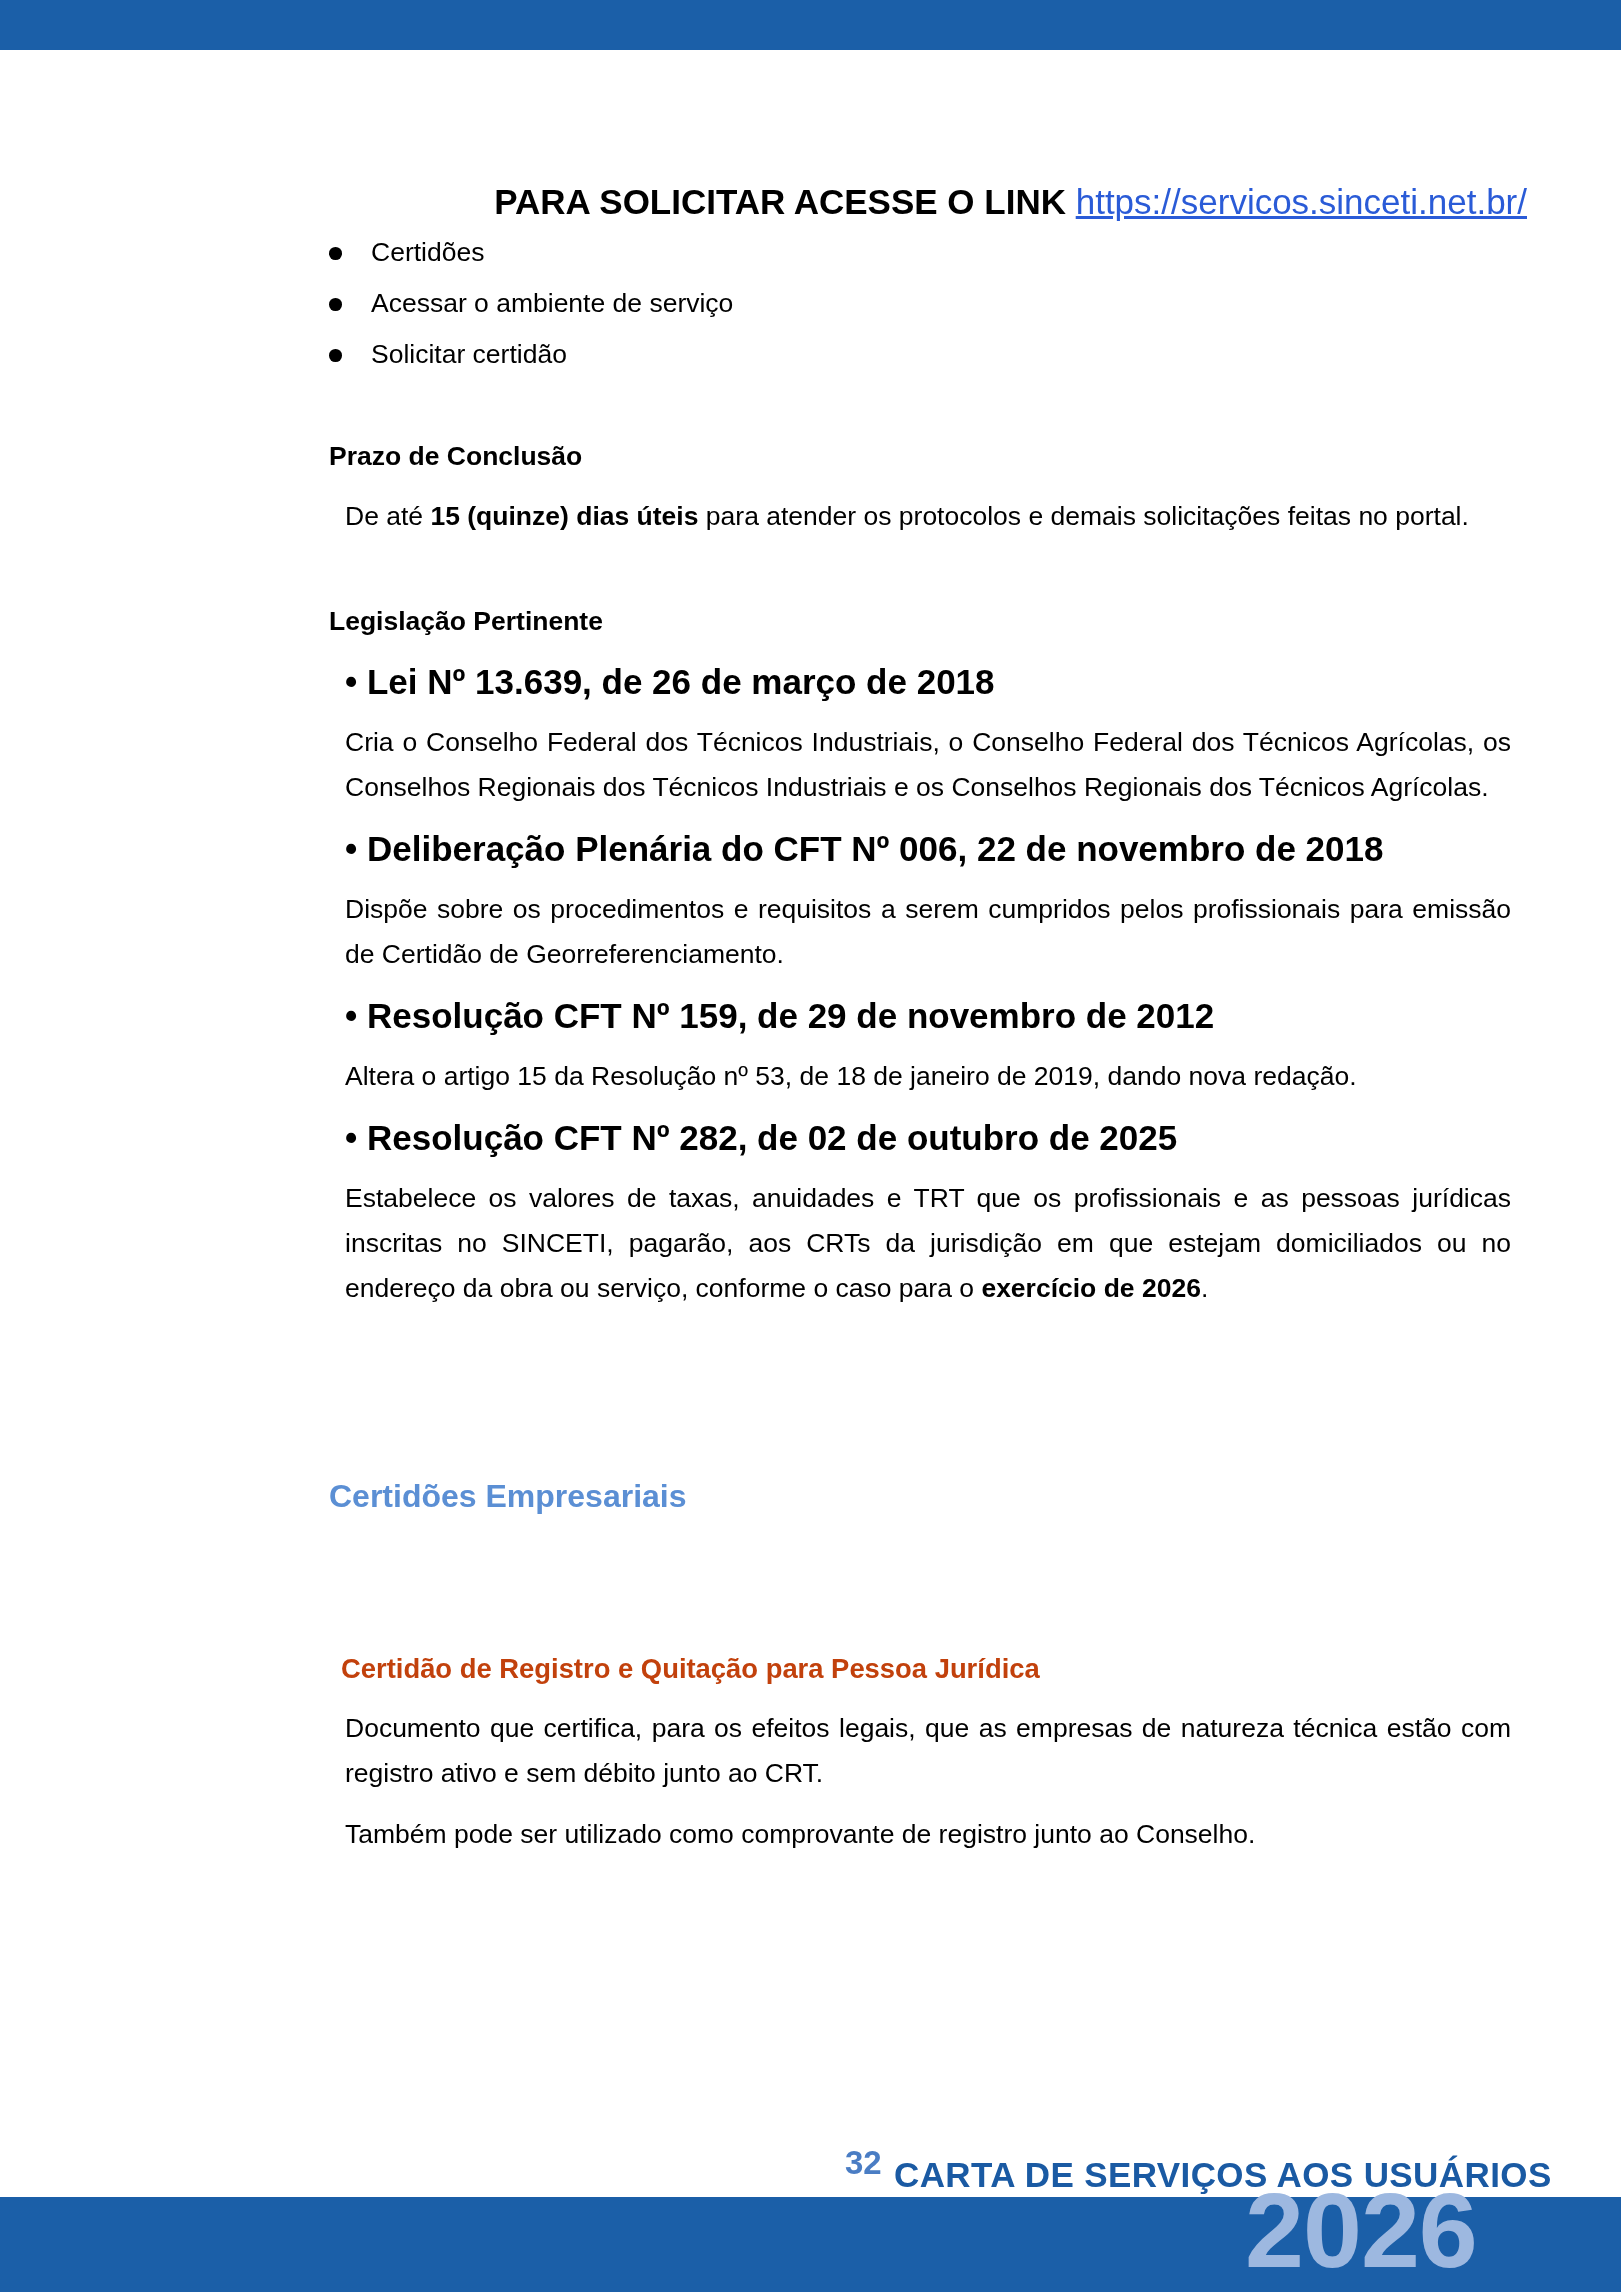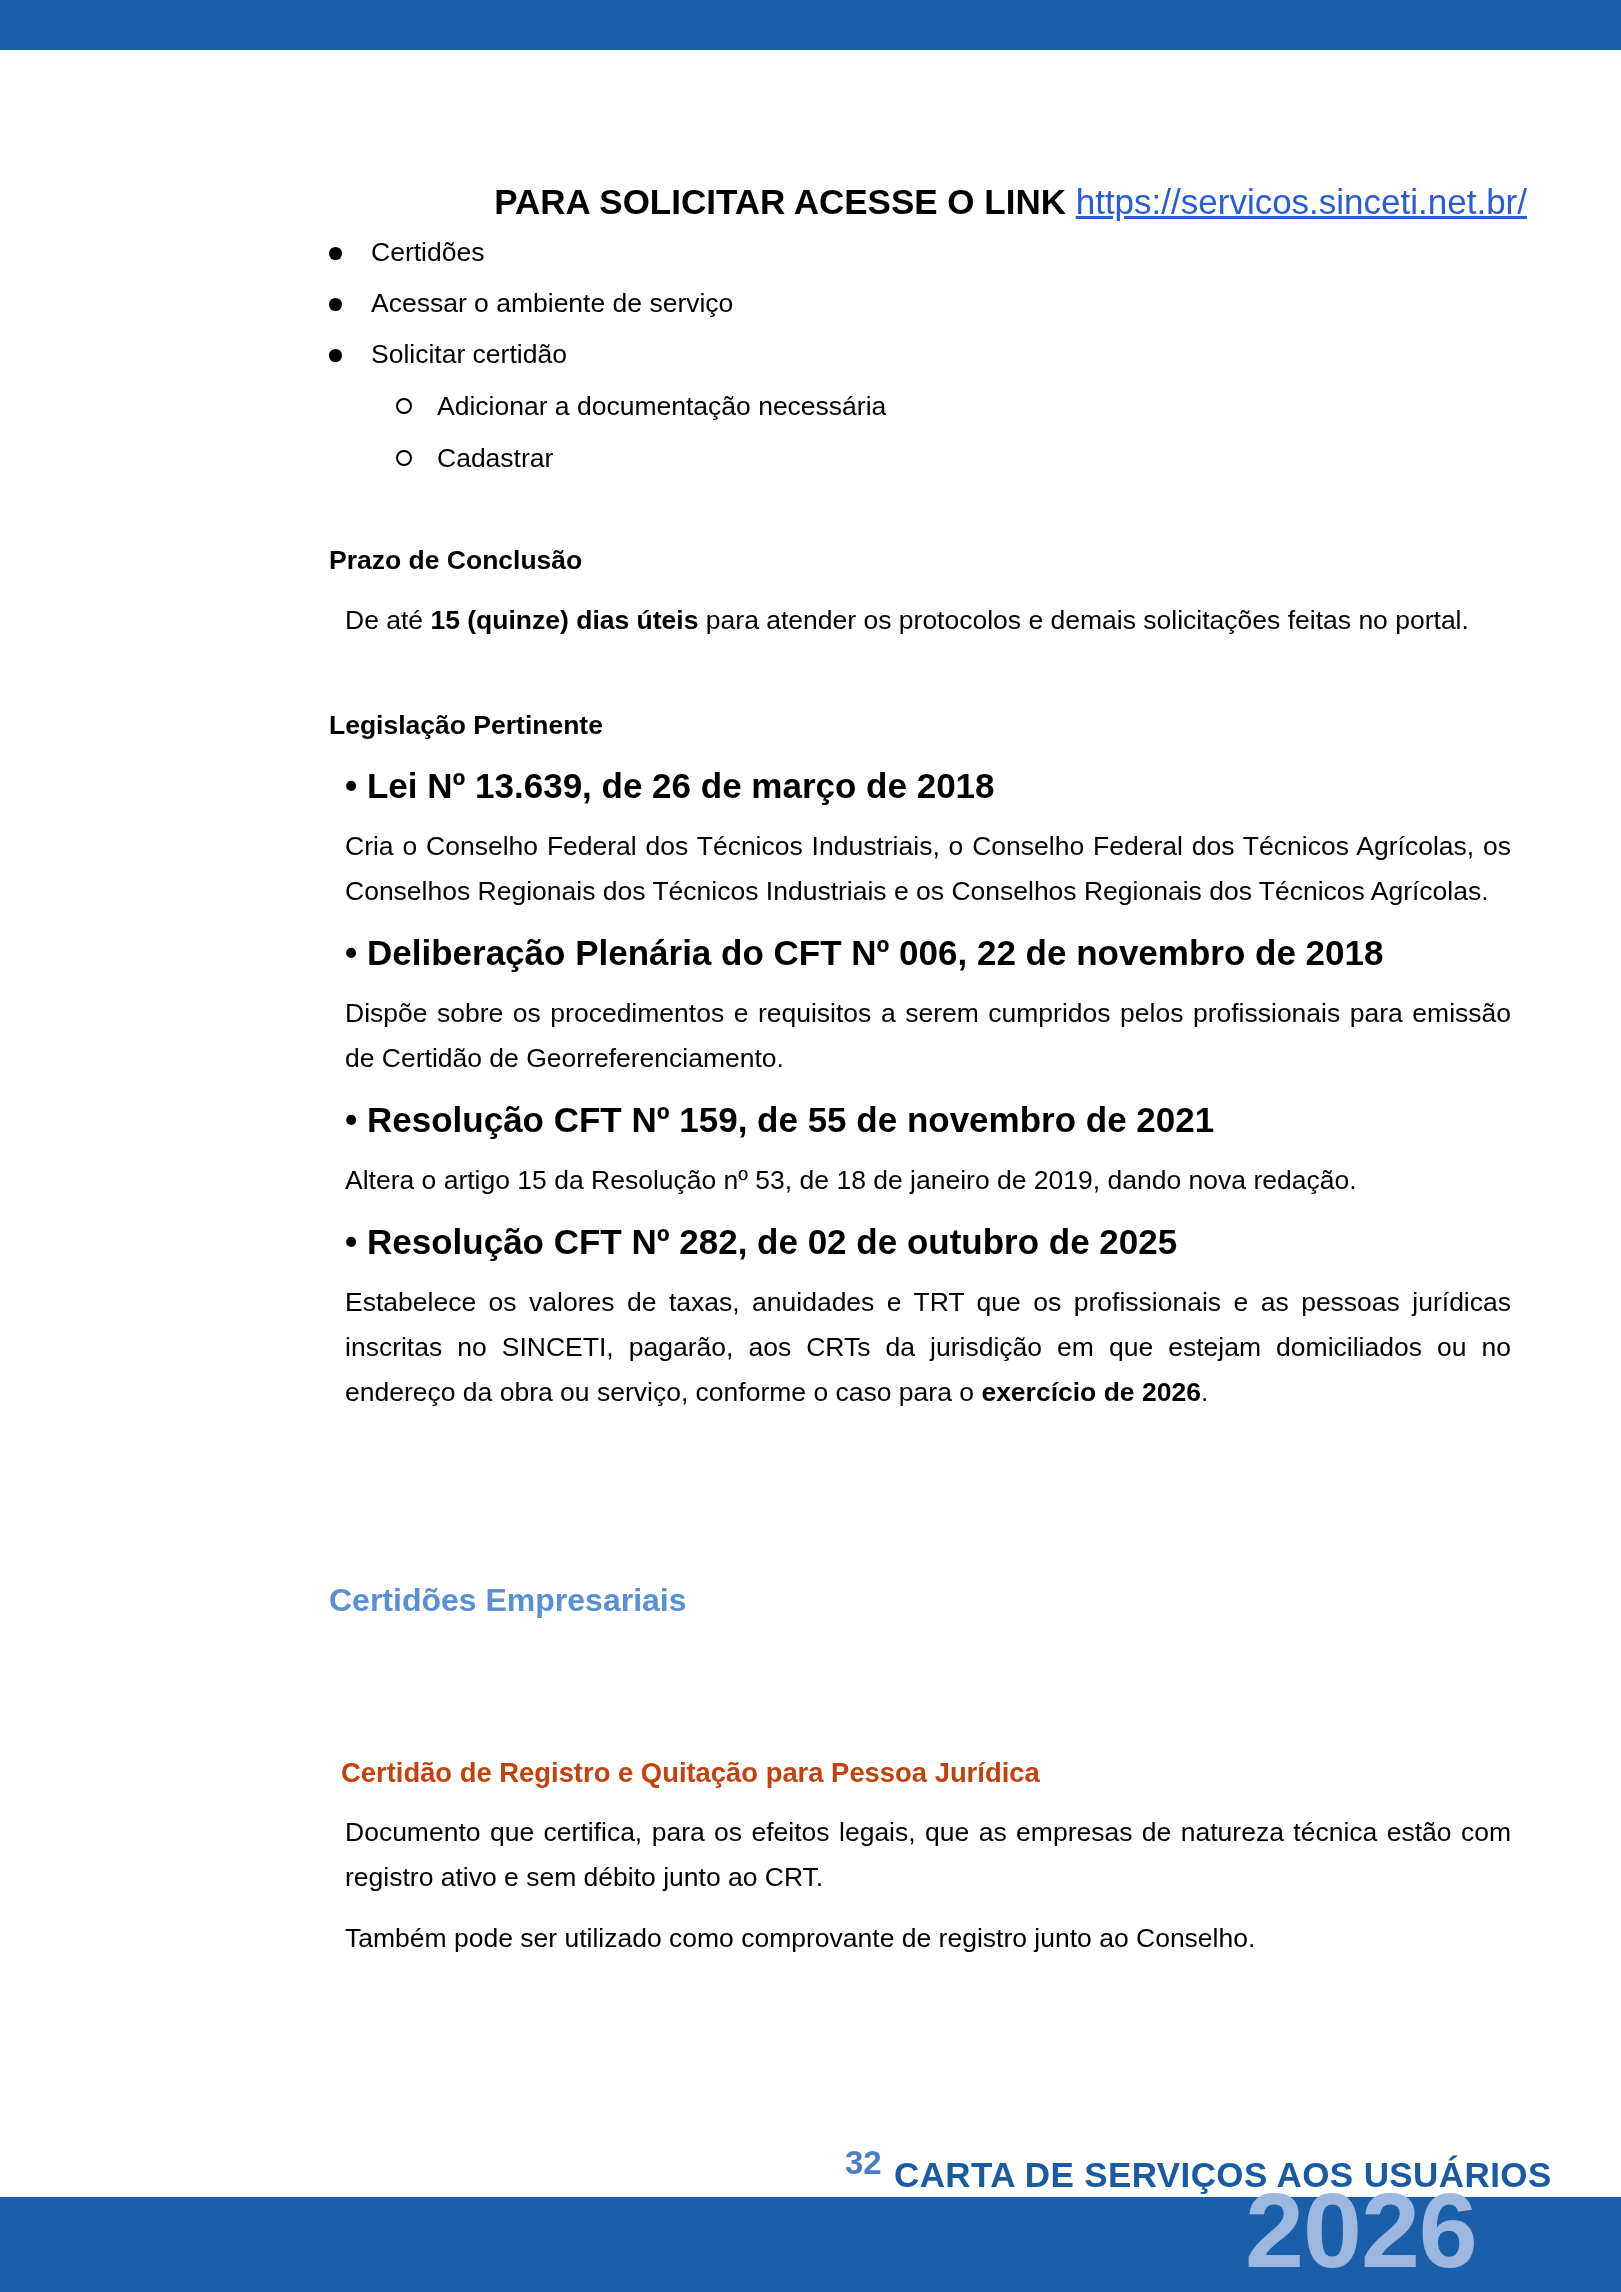--- a/index.html
+++ b/index.html
@@ -207,47 +207,37 @@
     <li>
       <span class="dot"></span>
       <span>Acessar o ambiente de serviço</span>
     </li>
     <li>
       <span class="dot"></span>
       <span>Solicitar certidão</span>
     </li>
   </ul>
 
-  <ul class="subbullets">
-    <li>
-      <span class="circle"></span>
-      <span>Adicionar a documentação necessária</span>
-    </li>
-    <li>
-      <span class="circle"></span>
-      <span>Cadastrar</span>
-    </li>
-  </ul>
 
   <div class="spacer-lg"></div>
 
   <h3 class="sect-label">Prazo de Conclusão</h3>
   <p class="para ragged"><span>De até </span><b>15 (quinze) dias úteis</b><span> para atender os protocolos e demais solicitações feitas no portal.</span></p>
 
   <div class="spacer-md"></div>
 
   <h3 class="sect-label">Legislação Pertinente</h3>
 
   <p class="ref-item">• Lei Nº 13.639, de 26 de março de 2018</p>
   <p class="para">Cria o Conselho Federal dos Técnicos Industriais, o Conselho Federal dos Técnicos Agrícolas, os Conselhos Regionais dos Técnicos Industriais e os Conselhos Regionais dos Técnicos Agrícolas.</p>
 
   <p class="ref-item">• Deliberação Plenária do CFT Nº 006, 22 de novembro de 2018</p>
   <p class="para">Dispõe sobre os procedimentos e requisitos a serem cumpridos pelos profissionais para emissão de Certidão de Georreferenciamento.</p>
 
-  <p class="ref-item">• Resolução CFT Nº 159, de 55 de novembro de 2021</p>
+  <p class="ref-item">• Resolução CFT Nº 159, de 29 de novembro de 2012</p>
   <p class="para ragged">Altera o artigo 15 da Resolução nº 53, de 18 de janeiro de 2019, dando nova redação.</p>
 
   <p class="ref-item"> • Resolução CFT  Nº 282, de 02 de outubro de 2025</p>
   <p class="para"><span>Estabelece os valores de taxas, anuidades e TRT que os profissionais e as pessoas jurídicas inscritas no SINCETI, pagarão, aos CRTs da jurisdição em que estejam domiciliados ou no endereço da obra ou serviço, conforme o caso para o </span><b>exercício de 2026</b><span>.</span></p>
 
   <div class="spacer-xxl"></div>
 
   <h2 class="blue-heading">Certidões Empresariais</h2>
 
   <div class="spacer-xl"></div>

